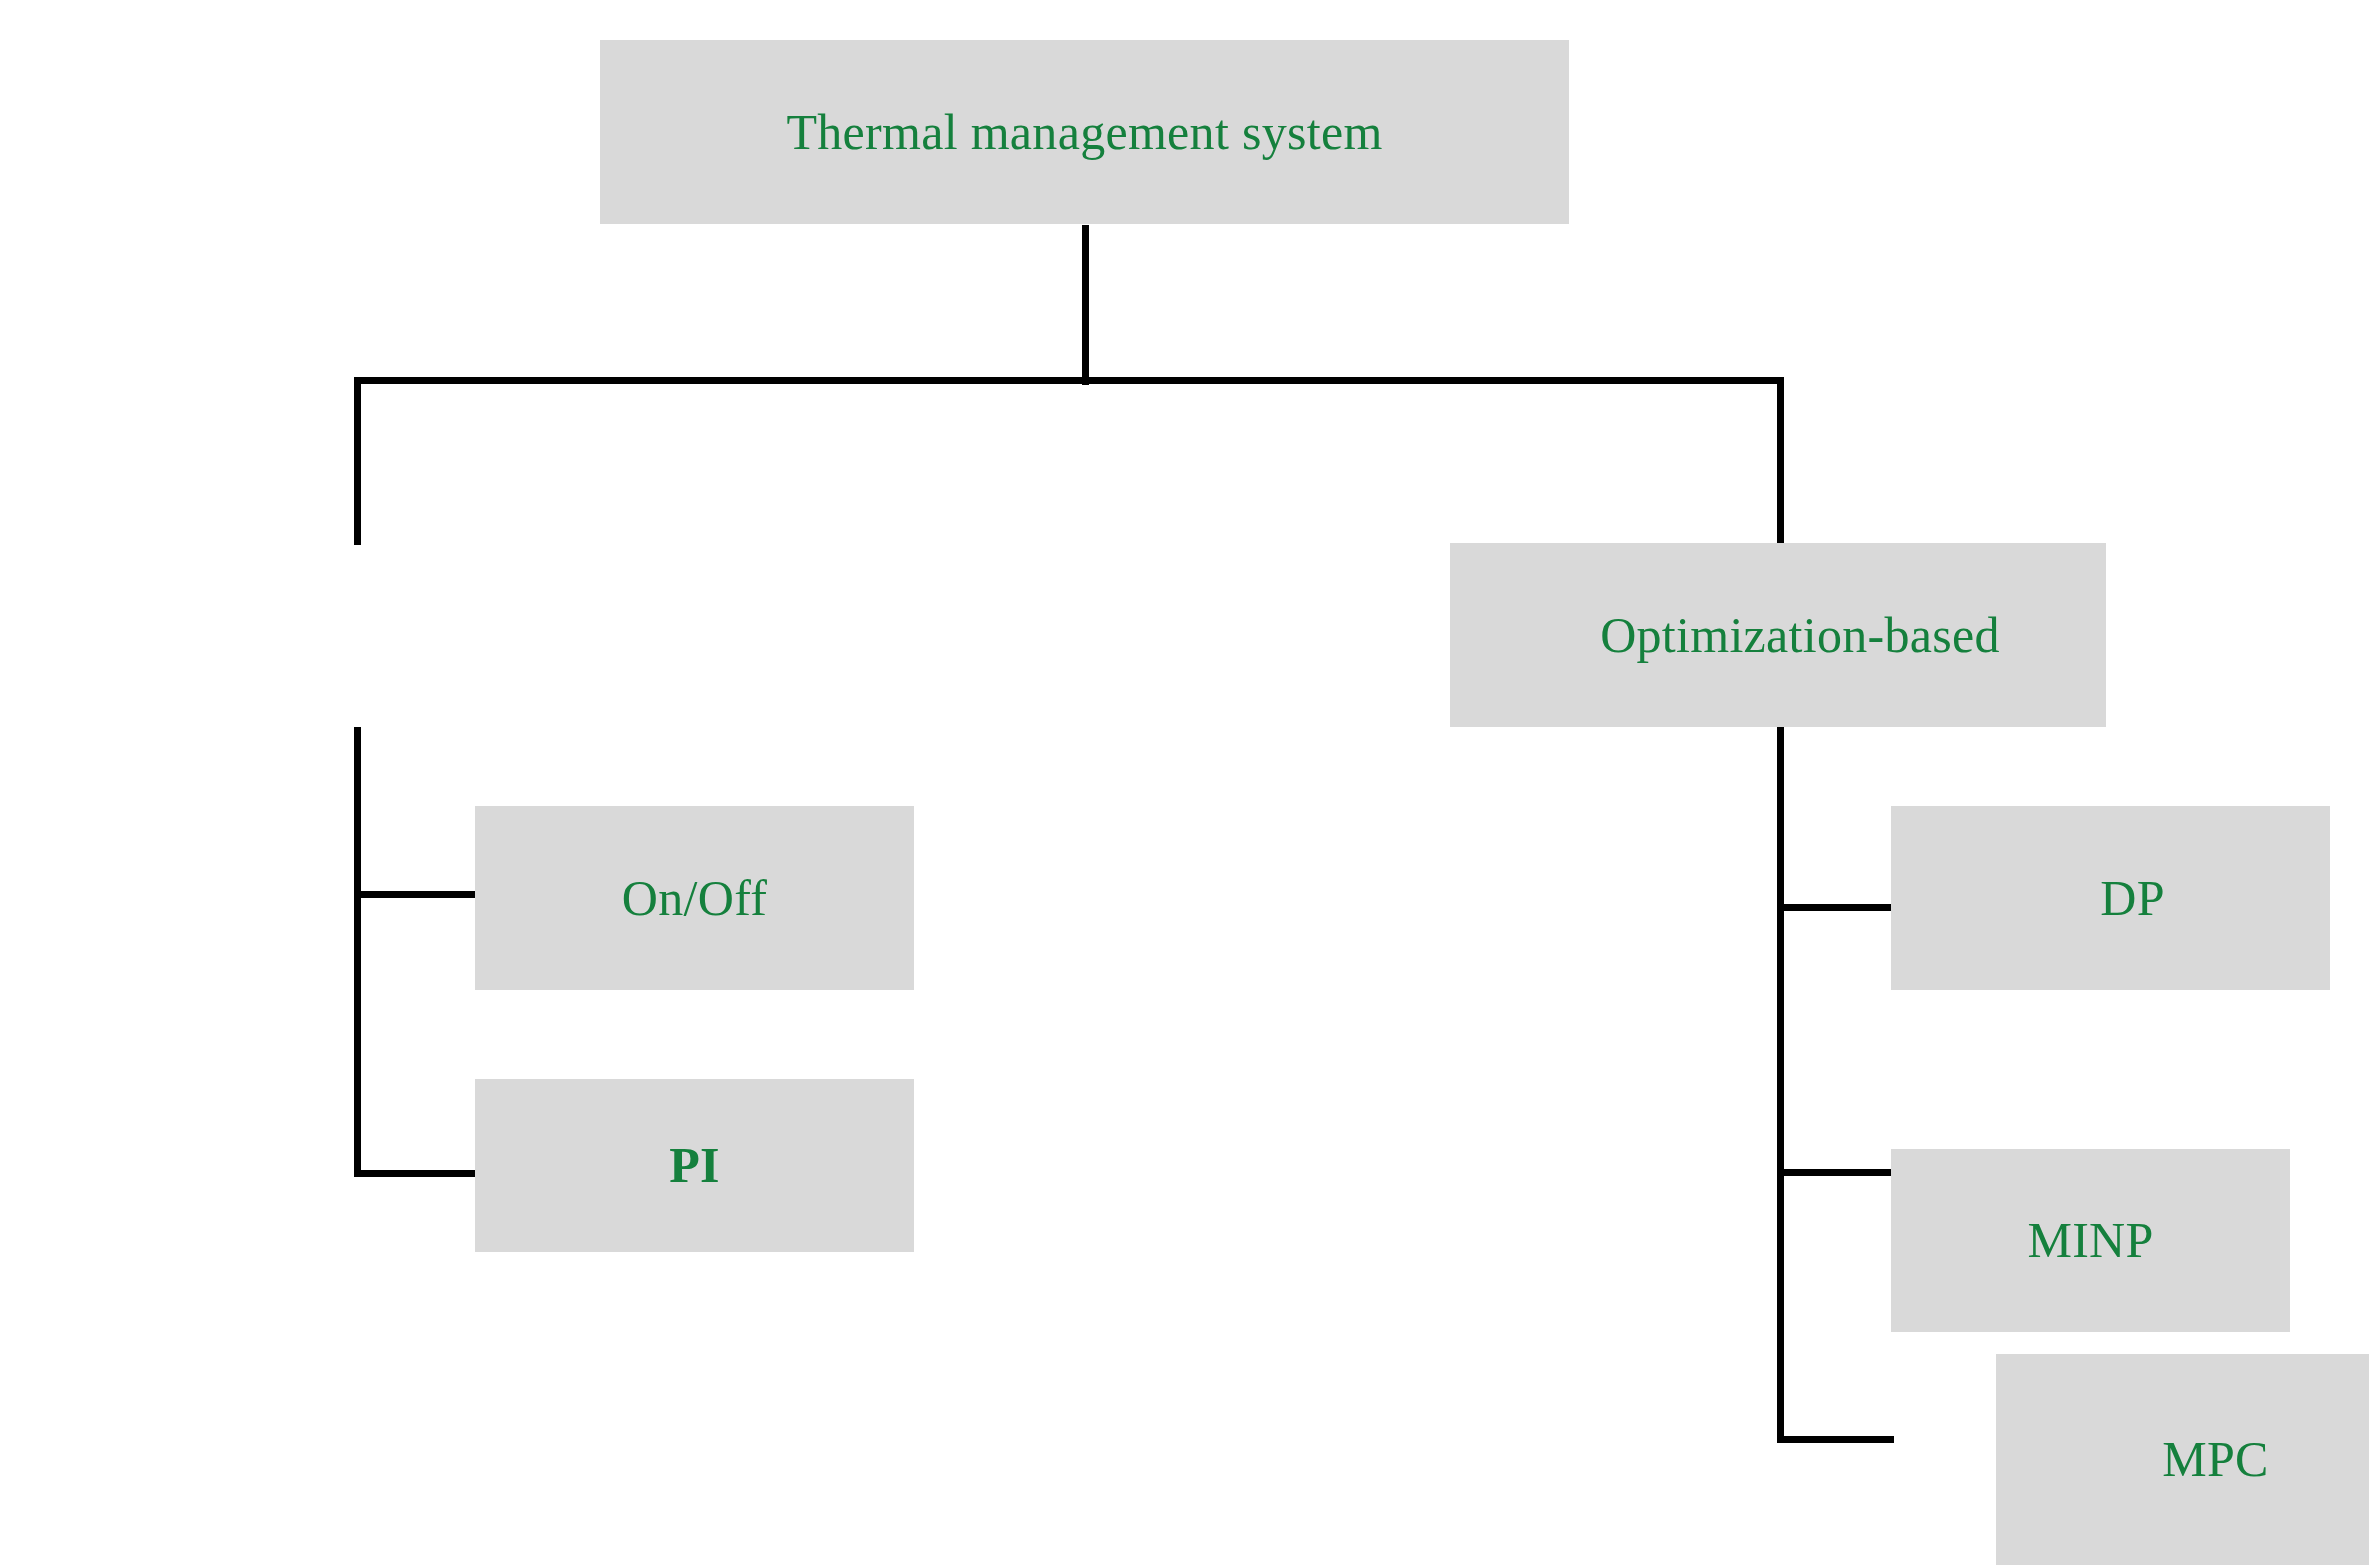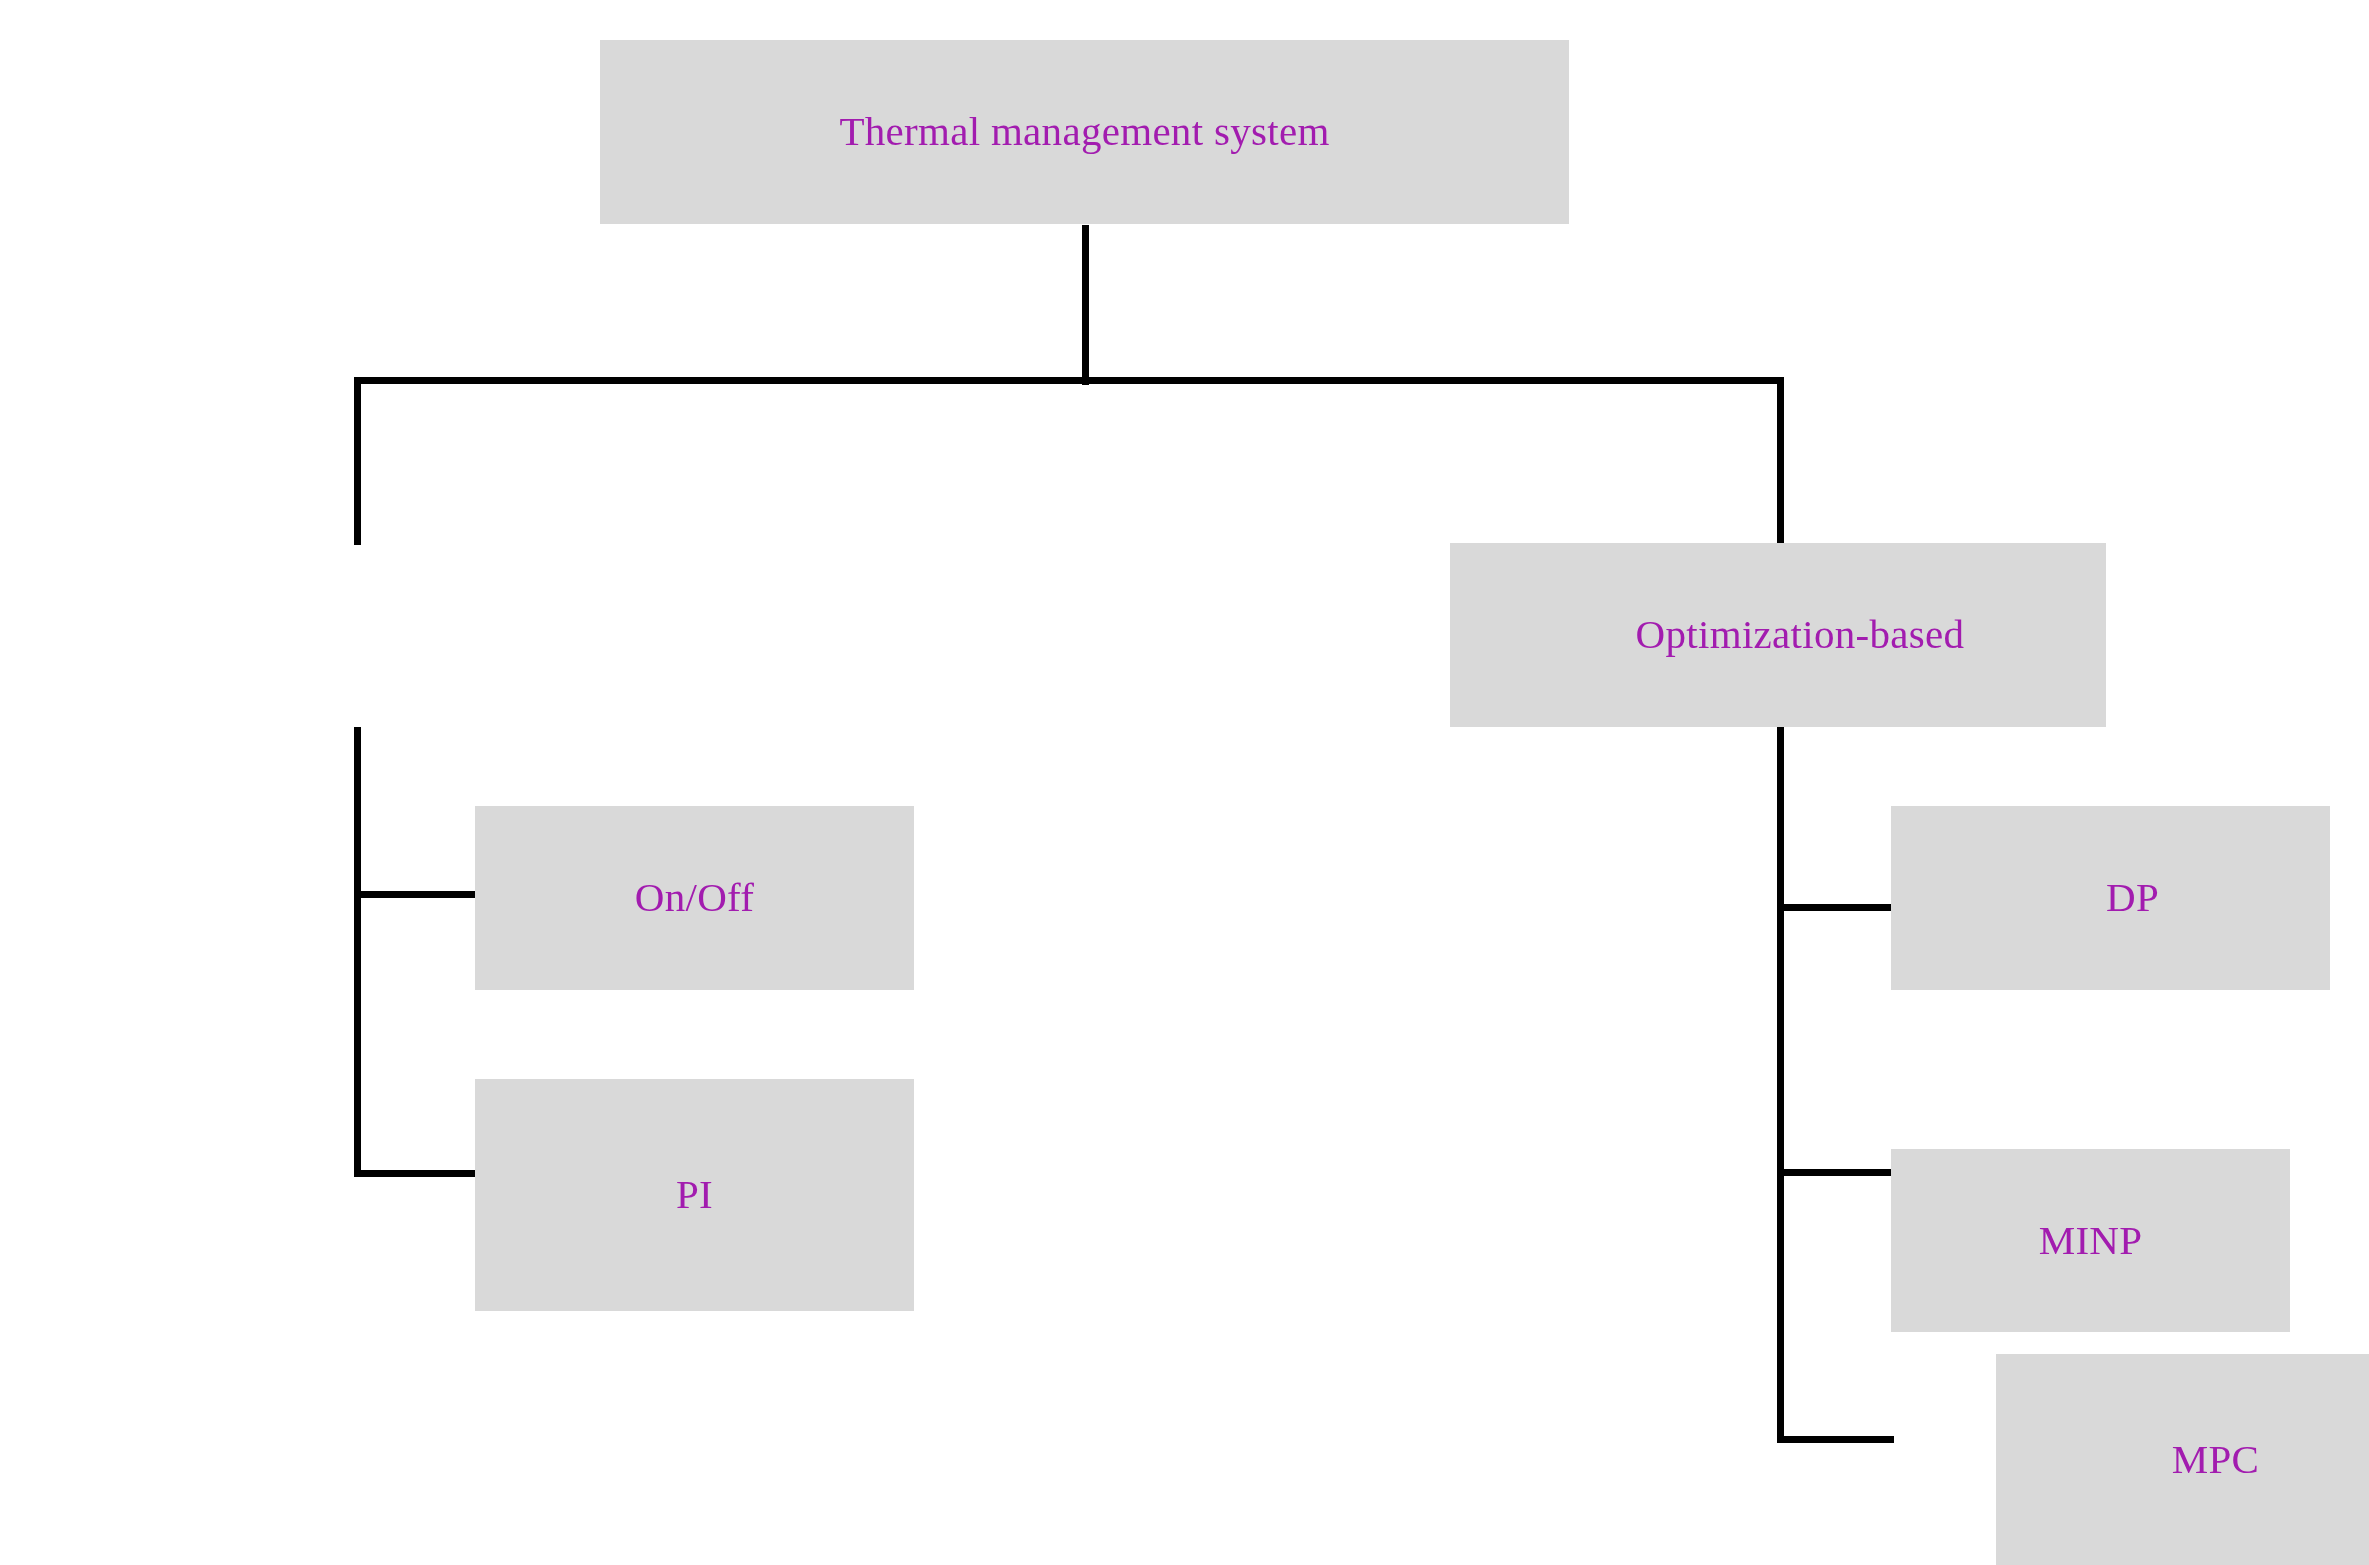--- a/index.html
+++ b/index.html
@@ -22,34 +22,34 @@
     position: absolute;
     background: #d9d9d9;
     display: flex;
     align-items: center;
     justify-content: center;
     box-sizing: border-box;
     color: #000000;
   }
   .node-label {
     font-family: "Liberation Serif", "DejaVu Serif", serif;
-    font-size: 41px;
+    font-size: 50px;
     line-height: 1.1;
-    color: #a21caf;
+    color: #15803d;
     white-space: nowrap;
     text-align: center;
     letter-spacing: 0.3px;
   }
 
   
   .node-root        { left: 600px;  top: 40px;   width: 969px; height: 184px; }
   .node-rule        { left: 29.6px;   top: 543px;  width: 657px; height: 184px; }
   .node-opt         { left: 1450px; top: 543px;  width: 656px; height: 184px; padding-left: 44px; }
   .node-onoff       { left: 475px;  top: 806px;  width: 439px; height: 184px; }
-  .node-pi          { left: 475px;  top: 1079px; width: 439px; height: 232px; }
+  .node-pi          { left: 475px;  top: 1079px; width: 439px; height: 173px; font-weight: bold; }
   .node-dp          { left: 1891px; top: 806px;  width: 439px; height: 184px; padding-left: 44px; }
   .node-minp        { left: 1891px; top: 1108px; width: 399px; height: 183px; margin-top: 41px; }
   .node-mpc         { left: 1996px; top: 1354px; width: 439px; height: 211px; }
 
   
   .edge {
     position: absolute;
     background: #000000;
   }
   .edge-v { width: 6.9px; }

